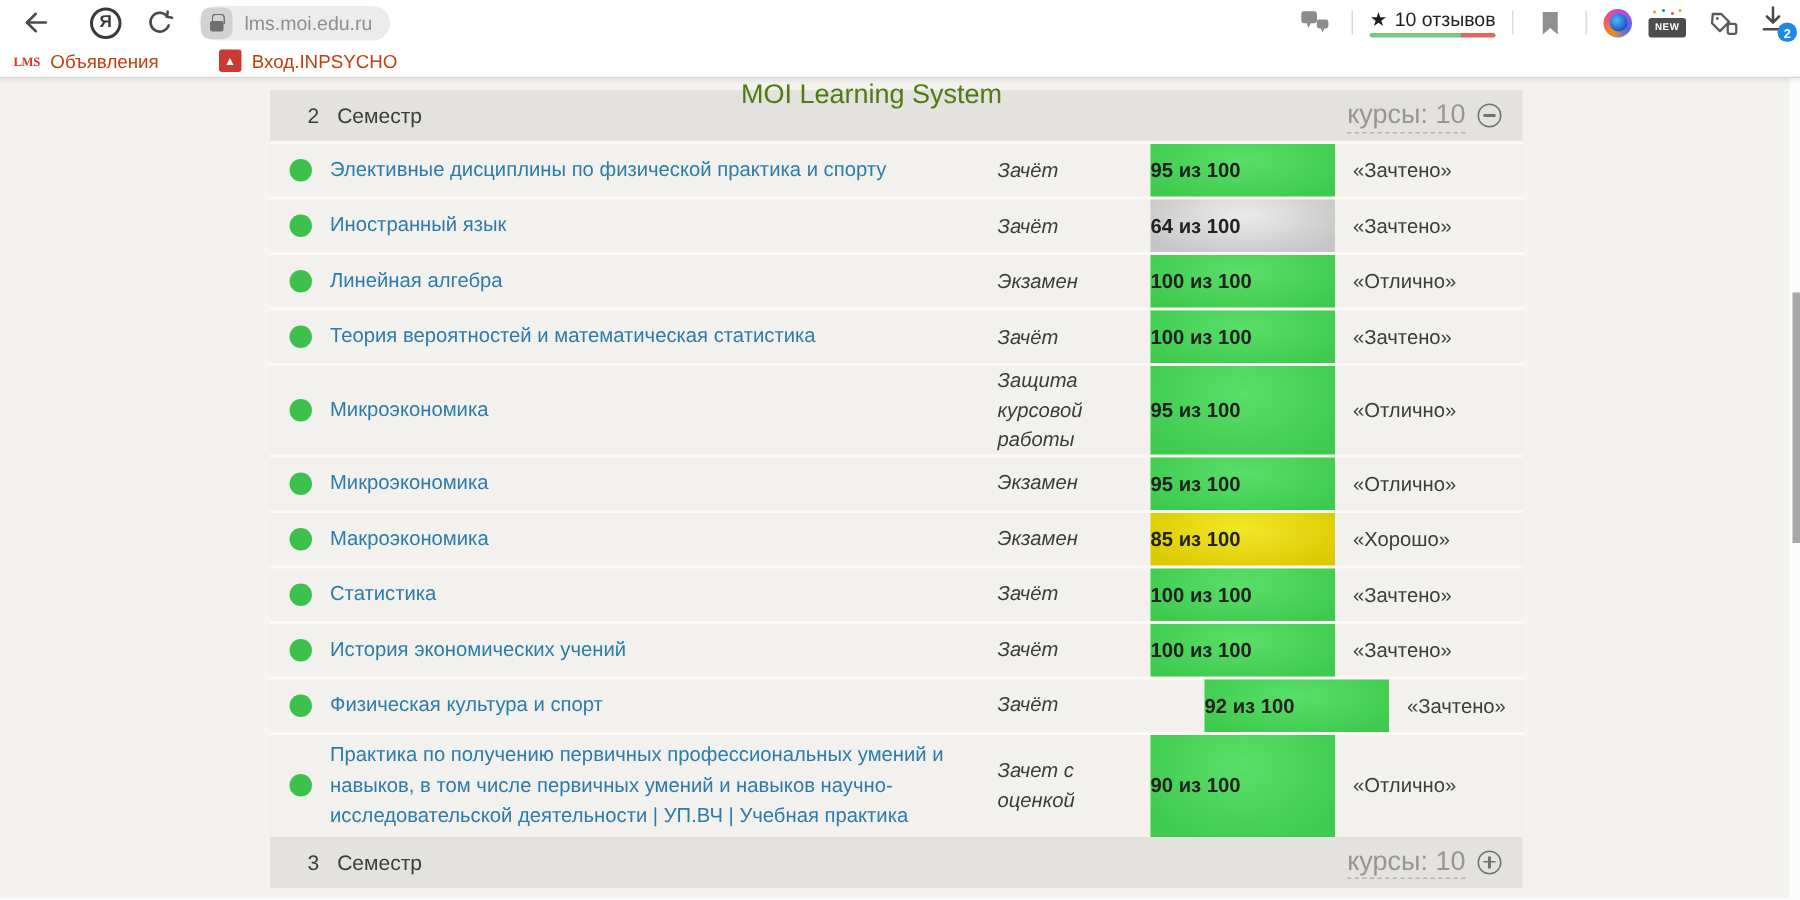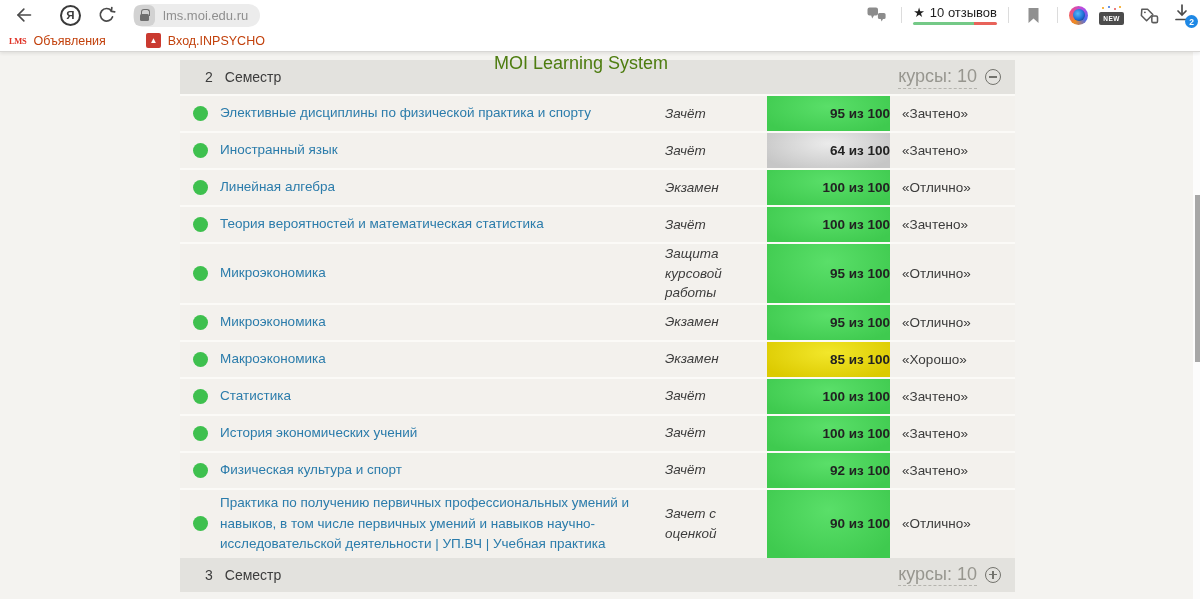--- a/index.html
+++ b/index.html
@@ -55,21 +55,21 @@
   .circle-btn::before { content:''; position:absolute; left:3px; right:3px; top:50%; height:1.4px; margin-top:-0.7px; background:#73736d; }
   .circle-btn.plus::after { content:''; position:absolute; top:3px; bottom:3px; left:50%; width:1.4px; margin-left:-0.7px; background:#73736d; }
 
   .row { display:flex; align-items:center; background:#f3f1ed; border-top:2px solid #fbfaf7; min-height:37px; }
   .row.tall { min-height:53px; }
   .row.xtall { min-height:70px; }
   .cell-dot { width:40px; display:flex; justify-content:flex-start; padding-left:13px; flex:none; }
   .dot { width:15px; height:15px; border-radius:50%; background:var(--dot); }
   .cell-name { width:445px; flex:none; font-size:13.5px; color:var(--link); text-decoration:none; line-height:1.5; padding-right:14px; cursor:pointer; }
   .cell-type { width:102px; flex:none; font-size:13.5px; color:#3c3c3c; line-height:1.45; padding-right:4px;font-style:italic; }
-  .cell-score { width:123px; flex:none; align-self:stretch; display:flex; align-items:center; justify-content:flex-end; font-size:13.5px; font-weight:600; color:#222; }
+  .cell-score { width:123px; flex:none; align-self:stretch; display:flex; align-items:center; justify-content:flex-start; font-size:13.5px; font-weight:600; color:#222; }
   .cell-grade { flex:1; padding-left:12px; font-size:13.5px; color:#3c3c3c; }
 
   
   .scrollbar { position:absolute; right:0; top:0; width:7px; height:547px; background:#fcfcfc; }
   .scroll-thumb { position:absolute; right:0.5px; top:143px; width:5px; height:167px; background:#a7a7a7; cursor:grab; }
 </style>
 </head>
 <body>
 
 <div class="chrome">
@@ -273,21 +273,21 @@
         </div>
       <div class="cell-grade">«Зачтено»</div>
     </div>
 
     <div class="row">
       <div class="cell-dot">
           <span class="dot"></span>
         </div>
       <a class="cell-name">Физическая культура и спорт</a>
       <div class="cell-type">Зачёт</div>
-      <div class="cell-score" style="background: radial-gradient(at 50% 30%, rgb(90, 223, 105) 0%, rgb(63, 202, 79) 85%);">
+      <div class="cell-score" style="background: radial-gradient(at 50% 30%, rgb(90, 223, 105) 0%, rgb(63, 202, 79) 85%); margin-left: 36px;">
           <span>92 из 100</span>
         </div>
       <div class="cell-grade">«Зачтено»</div>
     </div>
 
     <div class="row xtall">
       <div class="cell-dot">
           <span class="dot"></span>
         </div>
       <a class="cell-name">Практика по получению первичных профессиональных умений и навыков, в том числе первичных умений и навыков научно-исследовательской деятельности | УП.ВЧ | Учебная практика</a>

